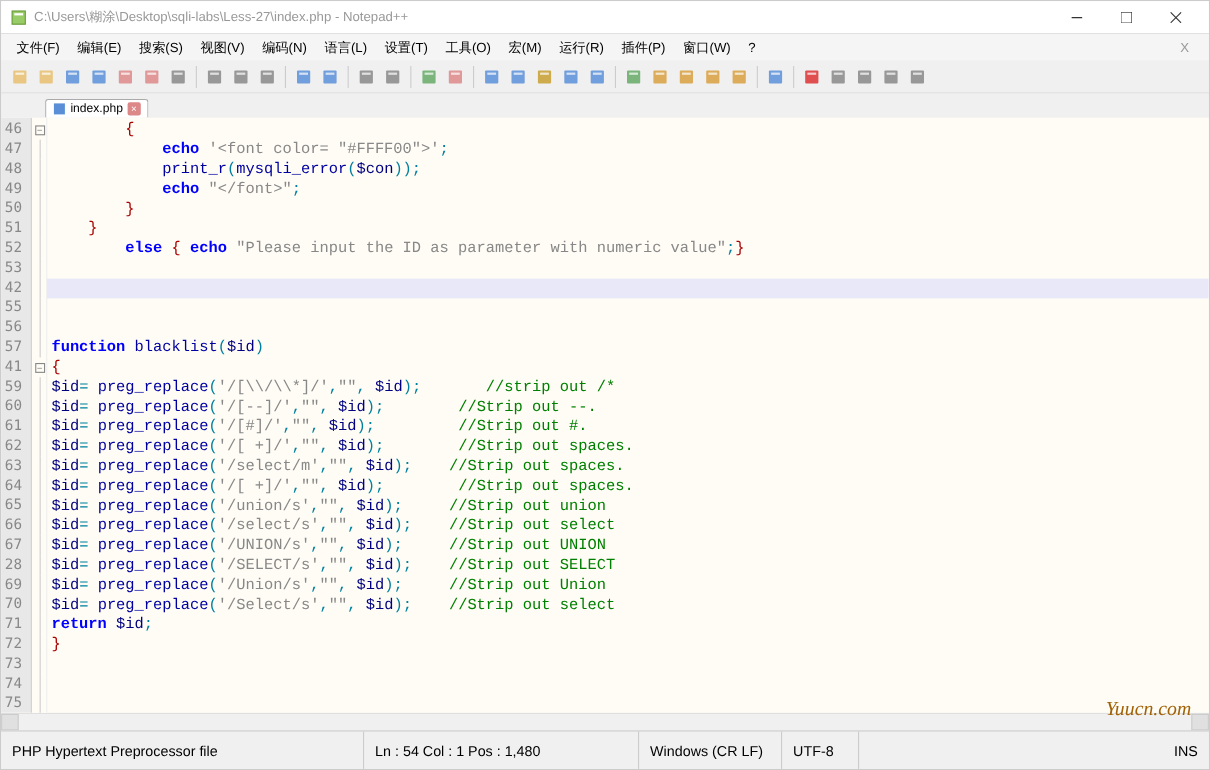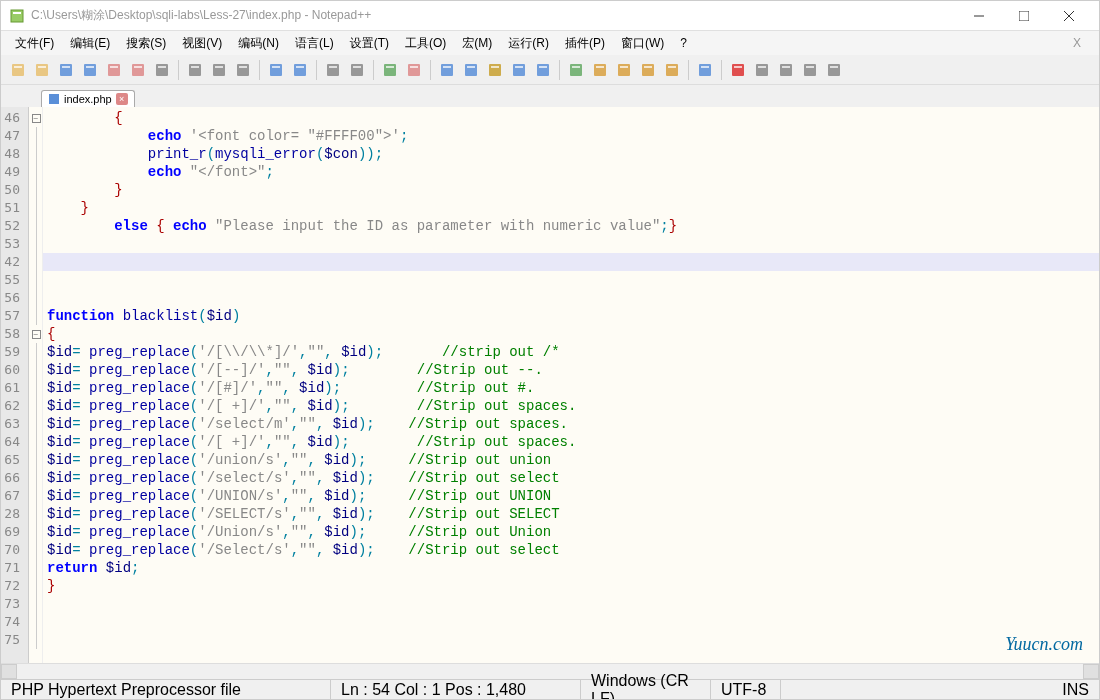--- a/index.html
+++ b/index.html
@@ -29,26 +29,26 @@
 .code { flex: 1; font-family: Consolas, "Courier New", monospace; font-size: 14px; padding-top: 2px; overflow: auto; white-space: pre; position: relative; }
 .code .line { height: 18px; line-height: 18px; padding-left: 4px; }
 .code .line.hl { background: #e8e8f8; }
 .kw2 { color: #0000ff; font-weight: bold; }
 .fn { color: #0000a0; }
 .str { color: #888888; }
 .var { color: #000080; }
 .op { color: #0080a0; }
 .cmt { color: #008000; }
 .brace { color: #a00; }
-.statusbar { height: 20px; background: #f0f0f0; border-top: 1px solid #ccc; display: flex; align-items: center; font-size: 16px; }
+.statusbar { height: 35px; background: #f0f0f0; border-top: 1px solid #ccc; display: flex; align-items: center; font-size: 13px; }
 .statusbar .cell { padding: 0 10px; border-right: 1px solid #ccc; height: 100%; display: flex; align-items: center; }
 .scrollbar-h { height: 16px; background: #f0f0f0; border-top: 1px solid #ddd; display: flex; }
 .scrollbar-h .arrow { width: 16px; background: #e0e0e0; border: 1px solid #ccc; }
 .scrollbar-h .track { flex: 1; }
-.watermark { position: absolute; right: 16px; bottom: 44px; color: #0369a1; font-size: 18px; font-style: italic; font-family: Georgia, serif; pointer-events: none; }
+.watermark { position: absolute; right: 16px; bottom: 44px; color: #a16207; font-size: 18px; font-style: italic; font-family: Georgia, serif; pointer-events: none; }
 svg { display: block; }
 </style>
 </head>
 <body>
 
 <div class="titlebar">
   <span class="icon">
     <svg width="16" height="16">
         <rect x="2" y="2" width="12" height="12" fill="#9c6" stroke="#693"></rect>
         <rect x="4" y="4" width="8" height="2" fill="#fff"></rect>
@@ -314,21 +314,21 @@
       <div class="ln">48</div>
       <div class="ln">49</div>
       <div class="ln">50</div>
       <div class="ln">51</div>
       <div class="ln">52</div>
       <div class="ln">53</div>
       <div class="ln">42</div>
       <div class="ln">55</div>
       <div class="ln">56</div>
       <div class="ln">57</div>
-      <div class="ln">58</div>
+      <div class="ln">41</div>
       <div class="ln">59</div>
       <div class="ln">60</div>
       <div class="ln">61</div>
       <div class="ln">62</div>
       <div class="ln">63</div>
       <div class="ln">64</div>
       <div class="ln">65</div>
       <div class="ln">66</div>
       <div class="ln">67</div>
       <div class="ln">28</div>

